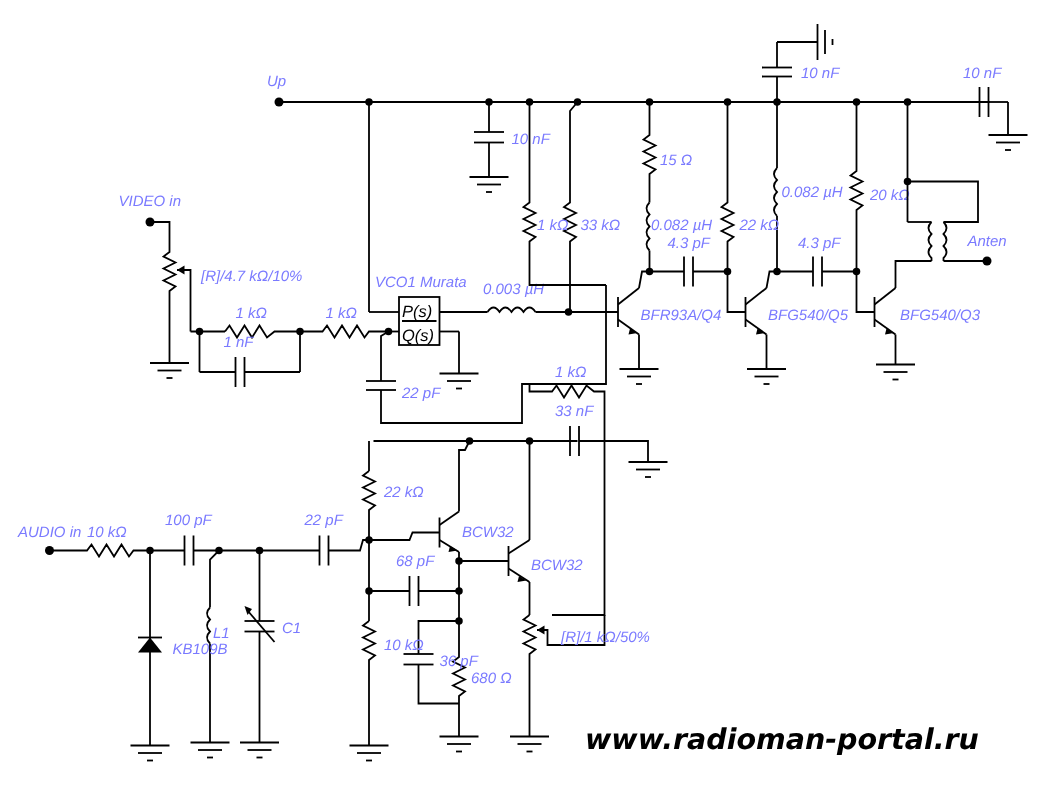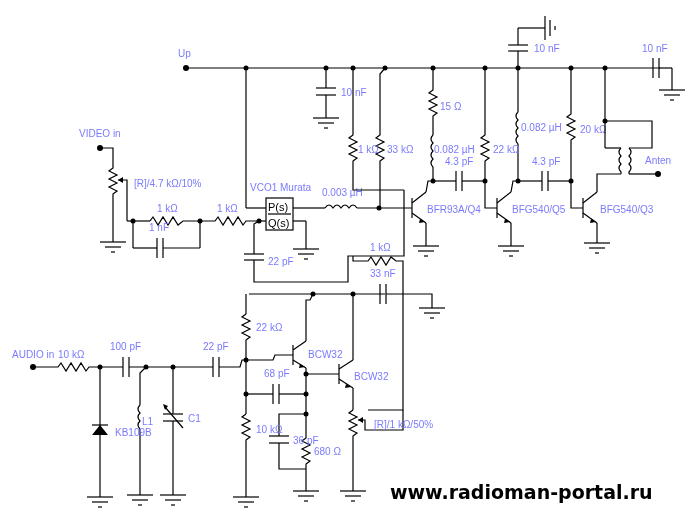--- a/index.html
+++ b/index.html
@@ -1,16 +1,16 @@
 <!DOCTYPE html>
 <html><head>
 <meta charset="utf-8">
 <style>
   html,body{margin:0;padding:0;background:#fff;}
-  #wrap{position:relative;width:700px;height:528px;overflow:hidden;background:#fff;}
+  #wrap{position:relative;width:700px;height:528px;overflow:hidden;background:#fff;font-style:italic;}
   svg{position:absolute;left:0;top:0;}
   .w{stroke:#000;stroke-width:1.2;fill:none;}
   .dot{fill:#000;}
   .lbl{font-family:"Liberation Sans",sans-serif;font-size:10px;fill:#7a7aff;}
   .wm{font-family:"DejaVu Sans",sans-serif;font-size:19px;font-weight:bold;fill:#000;}
   .box{font-family:"Liberation Sans",sans-serif;font-size:11px;fill:#000;}
 </style>
 </head>
 <body>
 

